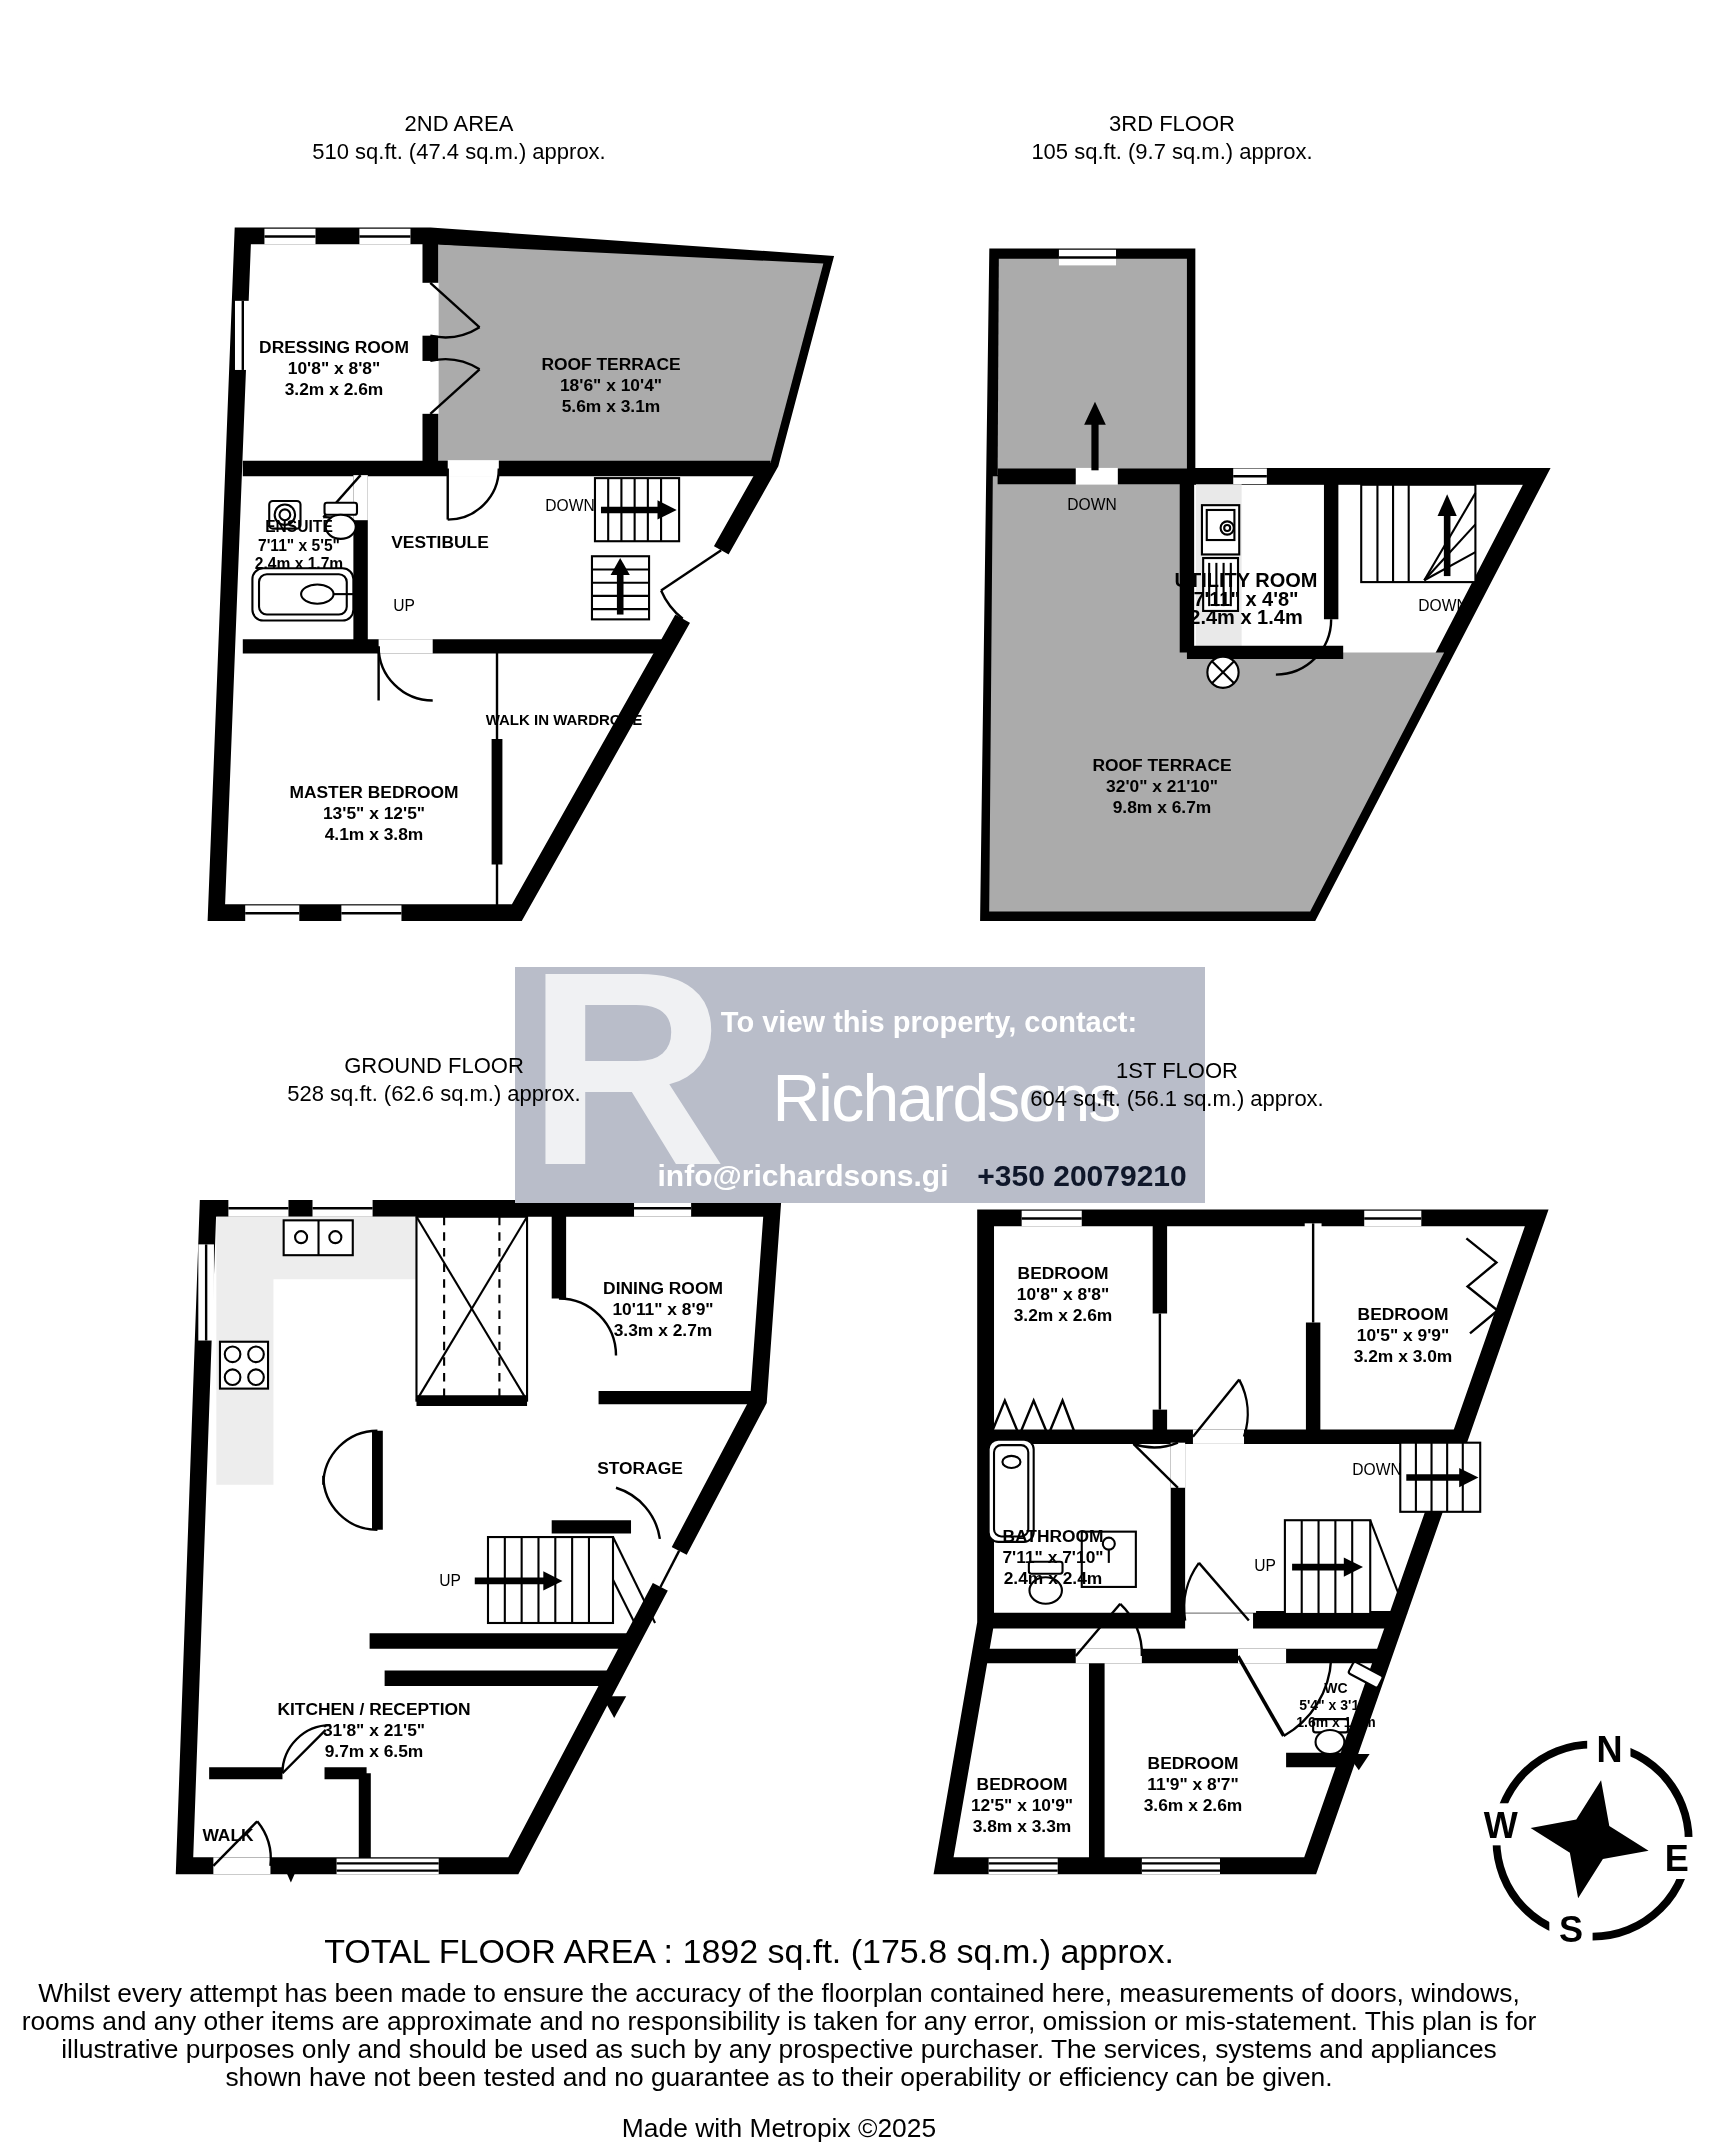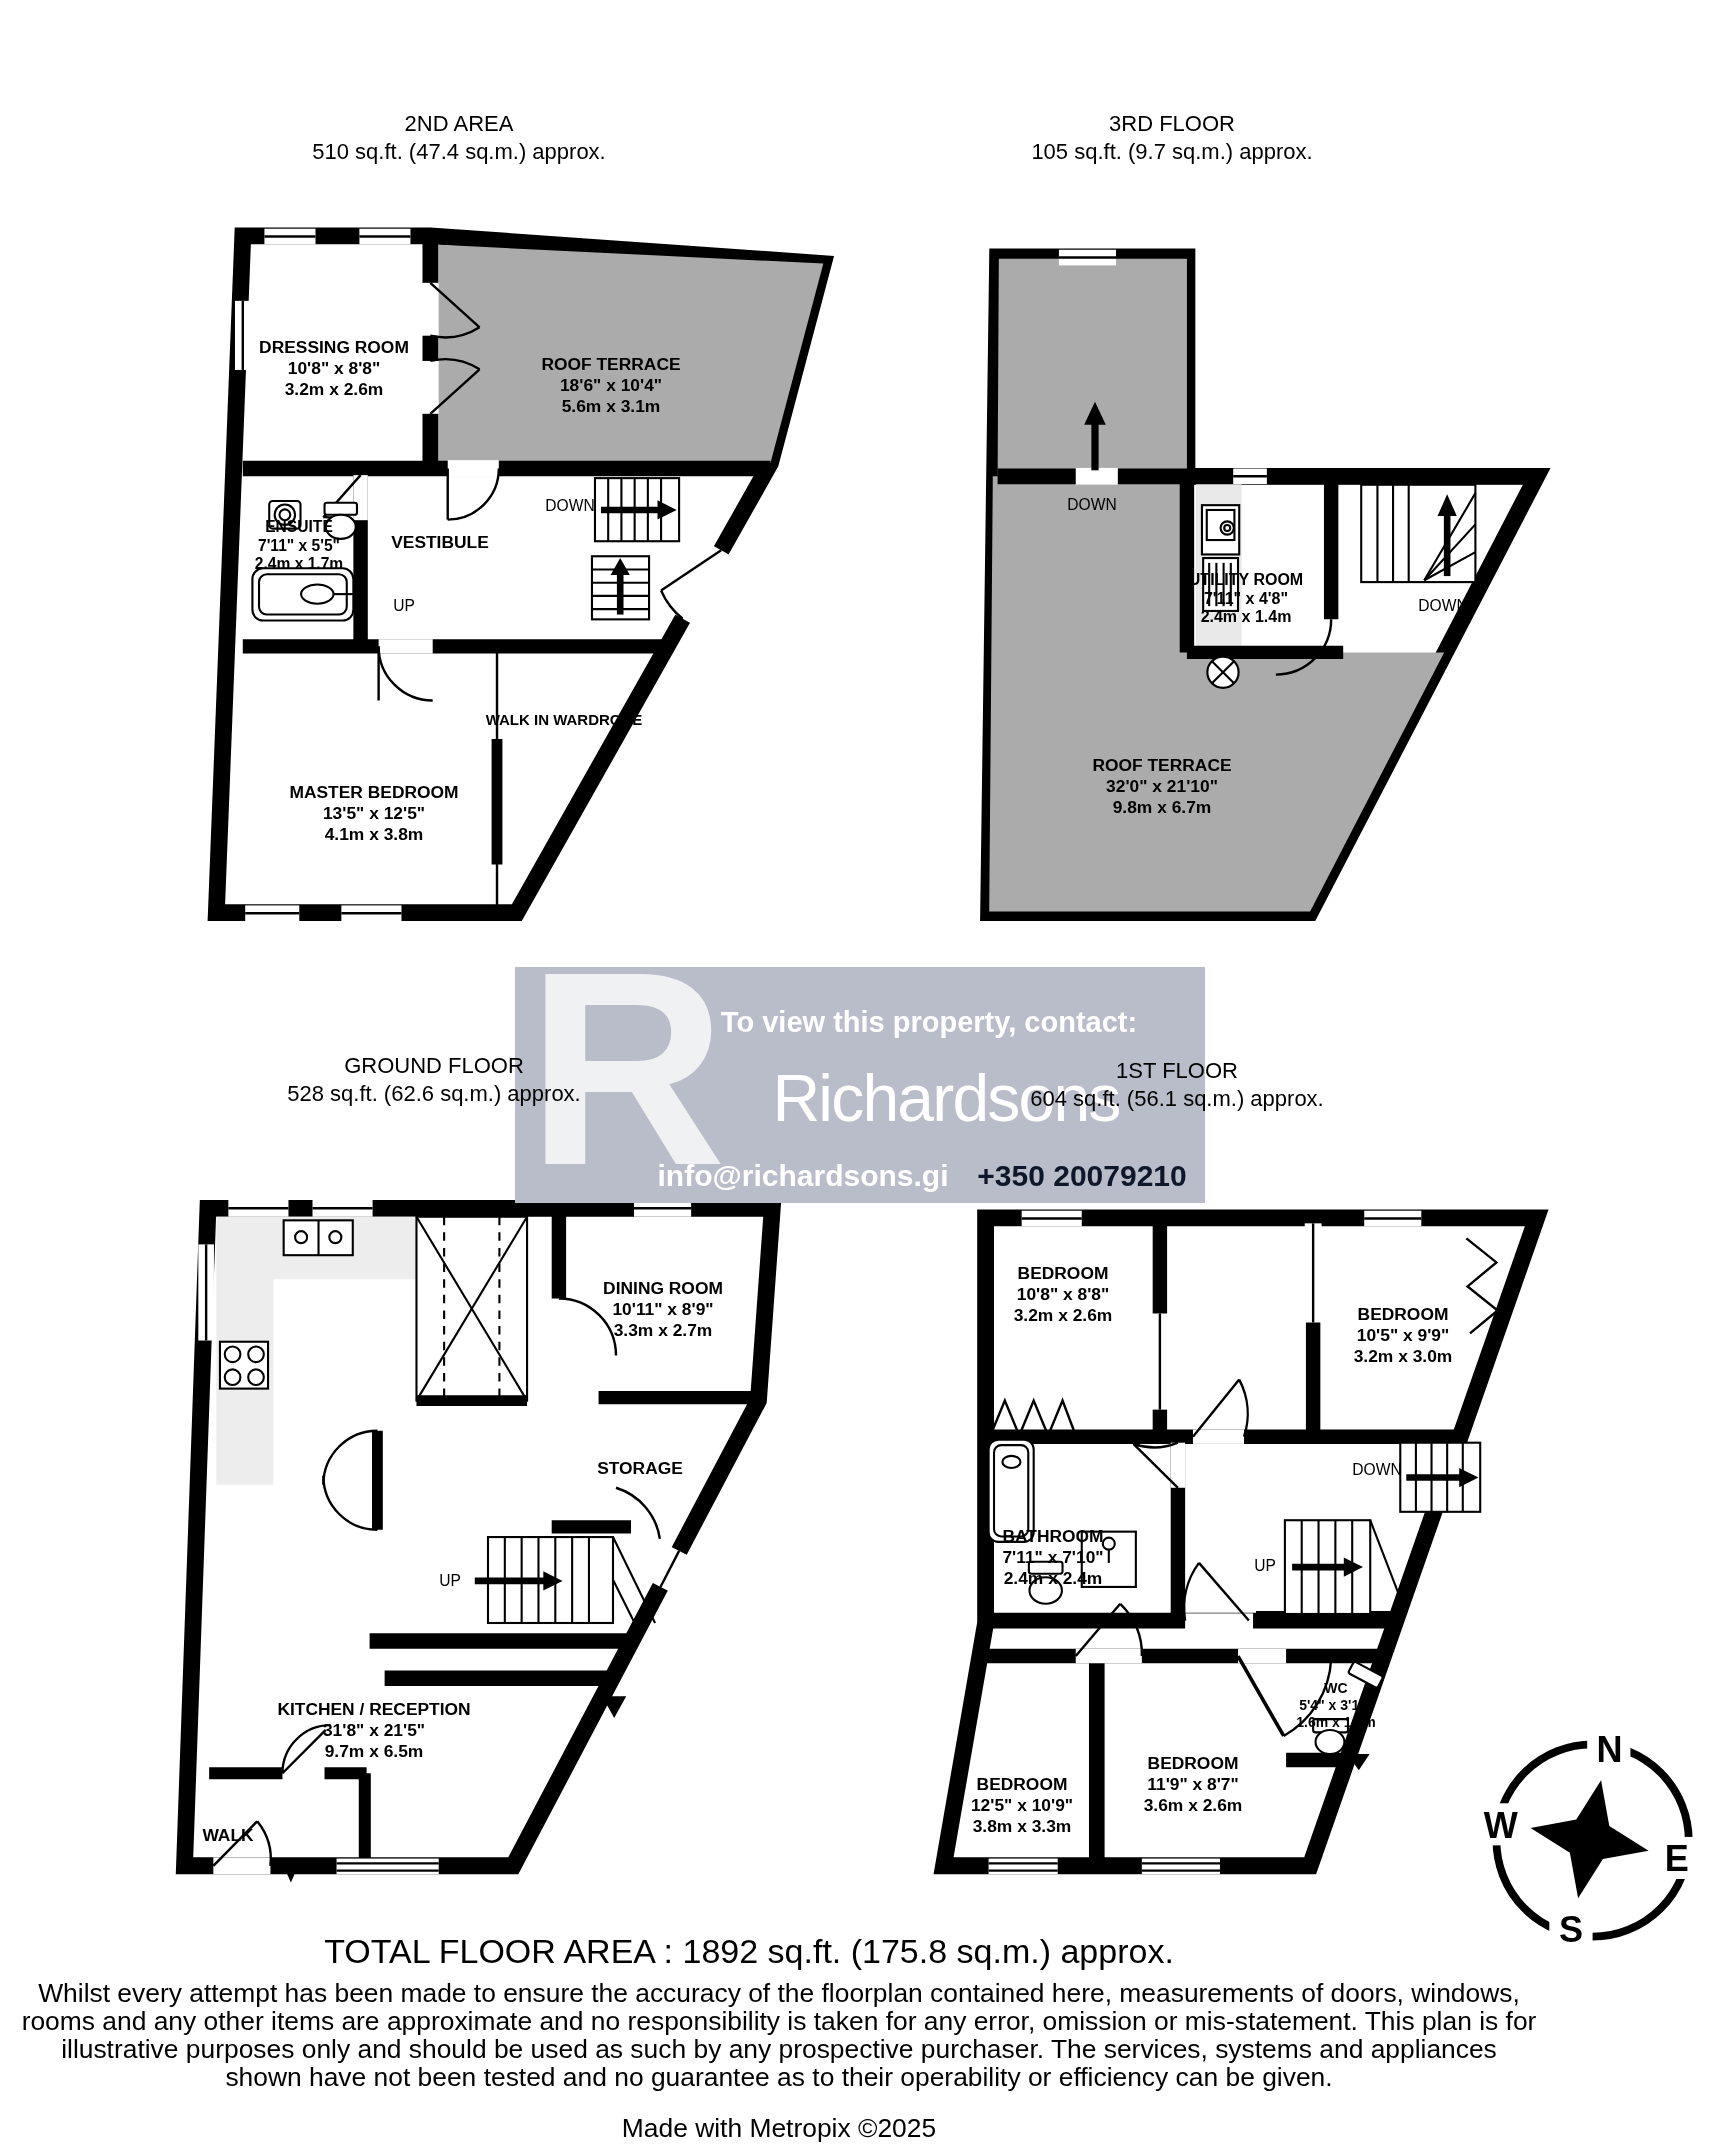--- a/index.html
+++ b/index.html
@@ -407,21 +407,21 @@
   <div>WALK IN WARDROBE</div>
 </div>
 <div class="lbl" style="left:374px;top:813px">
   <div>MASTER BEDROOM</div>
   <div>13'5"  x 12'5"</div>
   <div>4.1m  x 3.8m</div>
 </div>
 <div class="ann" style="left:570px;top:506px">DOWN</div>
 <div class="ann" style="left:404px;top:606px">UP</div>
 
-<div class="lbl" style="left:1246px;top:599px;font-size:16px;line-height:18.6px">
+<div class="lbl" style="left:1246px;top:599px;font-size:20px;line-height:18.6px">
   <div>UTILITY ROOM</div>
   <div>7'11"  x 4'8"</div>
   <div>2.4m  x 1.4m</div>
 </div>
 <div class="lbl" style="left:1162px;top:786px">
   <div>ROOF TERRACE</div>
   <div>32'0"  x 21'10"</div>
   <div>9.8m  x 6.7m</div>
 </div>
 <div class="ann" style="left:1092px;top:505px">DOWN</div>

